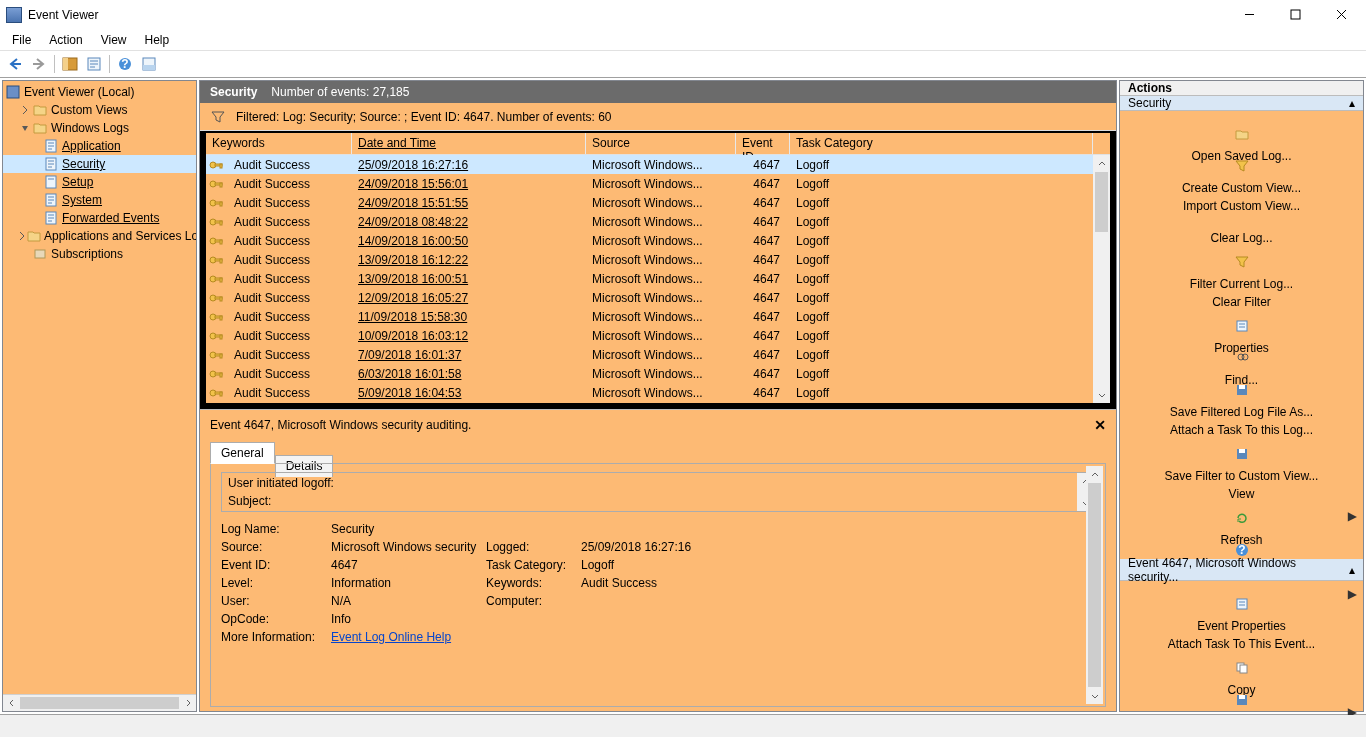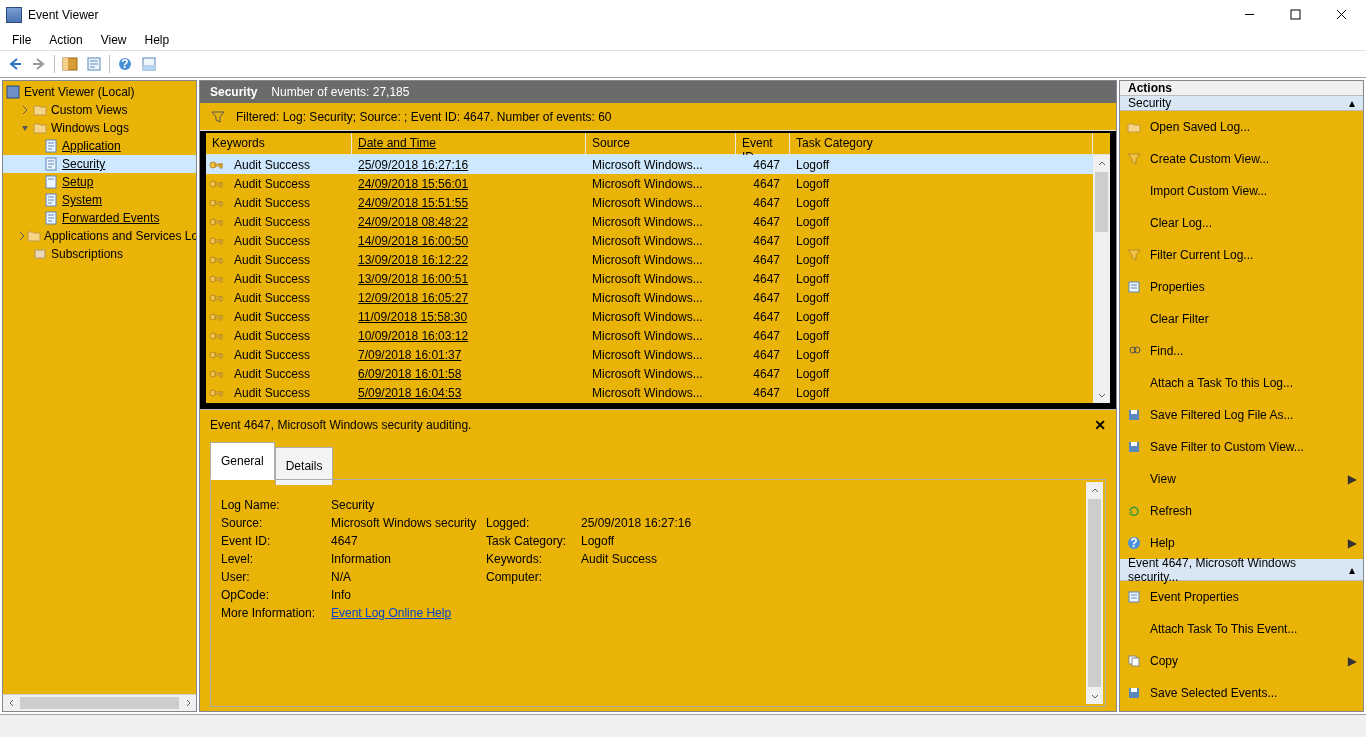--- a/index.html
+++ b/index.html
@@ -17,21 +17,21 @@
 .menubar { height: 20px; display: flex; align-items: center; padding: 0 4px; gap: 2px; }
 .menubar span { padding: 2px 8px; text-align: center; }
 
 
 .toolbar { height: 28px; display: flex; align-items: center; padding: 0 4px; gap: 2px; border-top: 1px solid #e1e1e1; border-bottom: 1px solid #a0a0a0; }
 .tb-btn { width: 22px; height: 22px; display: flex; align-items: center; justify-content: center; }
 .tb-sep { width: 1px; height: 18px; background: #c0c0c0; margin: 0 2px; }
 
 
 .main { flex: 1; display: flex; min-height: 0; border-bottom: 1px solid #a0a0a0; }
-.pane { border: 1px solid #828790; background: #eab308; display: flex; flex-direction: column; min-height: 0; }
+.pane { border: 1px solid #828790; background: #fdba74; display: flex; flex-direction: column; min-height: 0; }
 
 .tree-pane { width: 195px; margin: 2px 0 2px 2px; overflow: auto; }
 .center-pane { flex: 1; margin: 2px; min-width: 0; }
 .actions-pane { width: 245px; margin: 2px 2px 2px 0; }
 
 
 .tree { padding: 2px 0; }
 .tree-row { display: flex; align-items: center; height: 18px; white-space: nowrap; padding-left: 2px; }
 .tree-row.selected { background: #cde8ff; }
 .twist { width: 13px; height: 13px; display: flex; align-items: center; justify-content: center; color: #595959; margin-right: 1px; }
@@ -60,38 +60,38 @@
 .ev-head .col-k{width:146px;} .ev-head .col-d{width:234px;} .ev-head .col-s{width:150px;} .ev-head .col-e{width:54px;text-align:left;} .ev-head .col-t{flex:1;}
 .ev-cell { padding: 0 6px; white-space: nowrap; overflow: hidden; }
 .vscroll { position: absolute; right: 0; top: 0; bottom: 0; width: 17px; background: #f0f0f0; display: flex; flex-direction: column; }
 .vscroll .btn { height: 17px; display:flex;align-items:center;justify-content:center;}
 .vscroll .thumb { height: 60px; background: #cdcdcd; margin: 0 2px; border-radius: 0; }
 
 .detail-box { flex: 1; border-top: 1px solid #bcbcbc; padding: 6px 10px 4px 10px; display: flex; flex-direction: column; min-height: 0; }
 .detail-title { display: flex; align-items: center; height: 18px; gap: 40px; }
 .detail-title .x { margin-left: auto; font-size: 14px; font-weight: bold; }
 .tabs { display: flex; margin-top: 8px; }
-.tab { padding: 11px 10px; border: 1px solid #acacac; border-bottom: none; background: #fff; position: relative; }
+.tab { padding: 3px 10px; border: 1px solid #acacac; border-bottom: none; background: #fff; position: relative; }
 .tab.active { border-bottom: 1px solid #fff; z-index: 2; }
-.tab:not(.active) { background: #f4f4f4; top: 5px; }
+.tab:not(.active) { background: #f4f4f4; top: 13px; }
 .tab-body { border: 1px solid #acacac; flex: 1; padding: 8px 10px; margin-top: -1px; position: relative; }
 .msg-box { border: 1px solid #acacac; height: 40px; padding: 3px 22px 3px 6px; position: relative; overflow: hidden; }
 .msg-box .mscroll { position:absolute; right:0;top:0;bottom:0;width:17px;background:#f0f0f0;display:flex;flex-direction:column;}
 .msg-box .mscroll .btn{height:17px;display:flex;align-items:center;justify-content:center;}
 .det-grid { display: grid; grid-template-columns: 110px 155px 95px auto; row-gap: 4px; margin-top: 10px; }
 .det-grid a { color: #0645cc; text-decoration: underline; }
 .tab-vscroll{position:absolute;right:2px;top:2px;bottom:2px;width:17px;background:#f0f0f0;display:flex;flex-direction:column;}
 .tab-vscroll .btn{height:17px;display:flex;align-items:center;justify-content:center;}
 .tab-vscroll .thumb{flex:1;background:#cdcdcd;margin:0 2px;}
 
 
 .actions-head { background: #f0f0f0; border-bottom: 1px solid #bcbcbc; height: 22px; display: flex; align-items: flex-start; padding: 0 8px; font-weight: normal; }
 .action-sec-hd { background: #d9e7f5; height: 22px; display: flex; align-items: center; padding: 0 8px; border-bottom: 1px solid #bcbcbc; }
 .action-sec-hd .tri { margin-left: auto; }
-.act-item { height: 24px; display: flex; align-items: center; padding: 16px 6px; gap: 8px; }
+.act-item { height: 24px; display: flex; align-items: center; padding: 16px 6px; gap: 8px; flex-direction: column; }
 .act-item .chev { margin-left: auto; color: #333; }
 .act-ic { width: 16px; height: 16px; display:flex;align-items:center;justify-content:center;}
 
 
 .statusbar { height: 22px; background: #f0f0f0; }
 
 .link{color:#0645cc;text-decoration:underline;}
 </style>
 </head>
 <body>
@@ -466,21 +466,21 @@
           </div>
           <div class="ev-row">
             <span class="key-ic">
               <svg width="14" height="14" viewBox="0 0 14 14">
                 <circle cx="4" cy="7" r="3" fill="#f2c24a" stroke="#b58a20"></circle>
                 <rect x="6" y="6" width="7" height="2" fill="#f2c24a" stroke="#b58a20"></rect>
                 <rect x="11" y="6" width="2" height="4" fill="#f2c24a" stroke="#b58a20"></rect>
               </svg>
             </span>
             <span class="ev-cell" style="width:124px">Audit Success</span>
-            <span class="ev-cell col-d">6/09/2018 16:01:58</span>
+            <span class="ev-cell col-d">6/03/2018 16:01:58</span>
             <span class="ev-cell col-s">Microsoft Windows...</span>
             <span class="ev-cell col-e">4647</span>
             <span class="ev-cell col-t">Logoff</span>
           </div>
           <div class="ev-row">
             <span class="key-ic">
               <svg width="14" height="14" viewBox="0 0 14 14">
                 <circle cx="4" cy="7" r="3" fill="#f2c24a" stroke="#b58a20"></circle>
                 <rect x="6" y="6" width="7" height="2" fill="#f2c24a" stroke="#b58a20"></rect>
                 <rect x="11" y="6" width="2" height="4" fill="#f2c24a" stroke="#b58a20"></rect>
@@ -512,20 +512,38 @@
     <div class="detail-box">
       <div class="detail-title">
         <span>Event 4647, Microsoft Windows security auditing.</span>
         <span class="x">✕</span>
       </div>
       <div class="tabs">
         <div class="tab active">General</div>
         <div class="tab">Details</div>
       </div>
       <div class="tab-body">
+        <div class="msg-box">
+          <div>User initiated logoff:</div>
+          <div style="height:4px"></div>
+          <div>Subject:</div>
+          <div class="mscroll">
+            <div class="btn">
+                <svg width="8" height="8" viewBox="0 0 8 8">
+                  <path d="M1 5 L4 2 L7 5" fill="none" stroke="#606060"></path>
+                </svg>
+              </div>
+            <div style="flex:1"></div>
+            <div class="btn">
+                <svg width="8" height="8" viewBox="0 0 8 8">
+                  <path d="M1 3 L4 6 L7 3" fill="none" stroke="#606060"></path>
+                </svg>
+              </div>
+          </div>
+        </div>
         <div class="det-grid">
           <div>Log Name:</div>
           <div>Security</div>
           <div></div>
             <div></div>
           <div>Source:</div>
           <div>Microsoft Windows security</div>
           <div>Logged:</div>
           <div>25/09/2018 16:27:16</div>
           <div>Event ID:</div>
@@ -601,53 +619,53 @@
         </div>
         <div class="act-item">
           <span class="act-ic">
             <svg width="14" height="14" viewBox="0 0 14 14">
               <path d="M1 2h12L9 7v5l-4-2V7z" fill="#f2c24a" stroke="#b58a20"></path>
             </svg>
           </span>
           <span>Filter Current Log...</span>
         </div>
         <div class="act-item">
+          <span class="act-ic"></span>
+          <span>Clear Filter</span>
+        </div>
+        <div class="act-item">
           <span class="act-ic">
             <svg width="14" height="14" viewBox="0 0 14 14">
               <rect x="2" y="2" width="10" height="10" fill="#eef5fb" stroke="#5a88bb"></rect>
               <path d="M4 5h6M4 8h6" stroke="#5a88bb"></path>
             </svg>
           </span>
           <span>Properties</span>
         </div>
         <div class="act-item">
-          <span class="act-ic"></span>
-          <span>Clear Filter</span>
-        </div>
-        <div class="act-item">
           <span class="act-ic">
             <svg width="14" height="14" viewBox="0 0 14 14">
               <circle cx="6" cy="6" r="3" fill="none" stroke="#555"></circle>
               <circle cx="10" cy="6" r="3" fill="none" stroke="#555"></circle>
             </svg>
           </span>
           <span>Find...</span>
         </div>
         <div class="act-item">
+          <span class="act-ic">
+            <svg width="14" height="14" viewBox="0 0 14 14">
+              <rect x="2" y="2" width="10" height="10" fill="#5a88bb"></rect>
+              <rect x="4" y="2" width="6" height="4" fill="#fff"></rect>
+            </svg>
+          </span>
+          <span>Save Filtered Log File As...</span>
+        </div>
+        <div class="act-item">
           <span class="act-ic"></span>
           <span>Attach a Task To this Log...</span>
-        </div>
-        <div class="act-item">
-          <span class="act-ic">
-            <svg width="14" height="14" viewBox="0 0 14 14">
-              <rect x="2" y="2" width="10" height="10" fill="#5a88bb"></rect>
-              <rect x="4" y="2" width="6" height="4" fill="#fff"></rect>
-            </svg>
-          </span>
-          <span>Save Filtered Log File As...</span>
         </div>
         <div class="act-item">
           <span class="act-ic">
             <svg width="14" height="14" viewBox="0 0 14 14">
               <rect x="2" y="2" width="10" height="10" fill="#5a88bb"></rect>
               <rect x="4" y="2" width="6" height="4" fill="#fff"></rect>
             </svg>
           </span>
           <span>Save Filter to Custom View...</span>
         </div>

